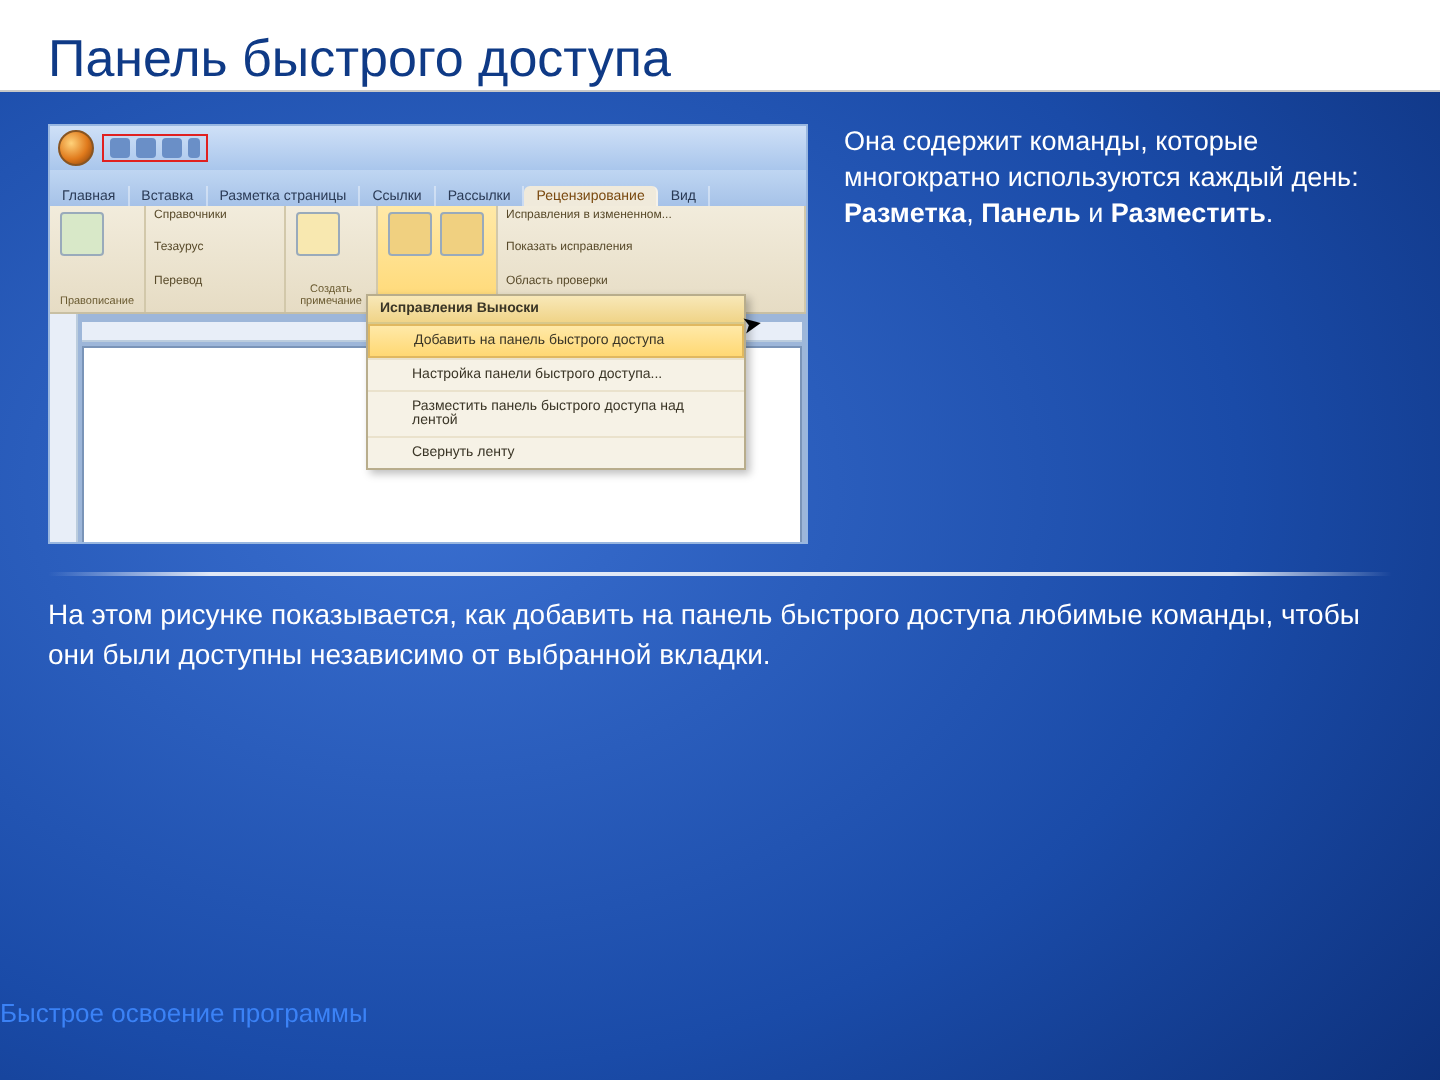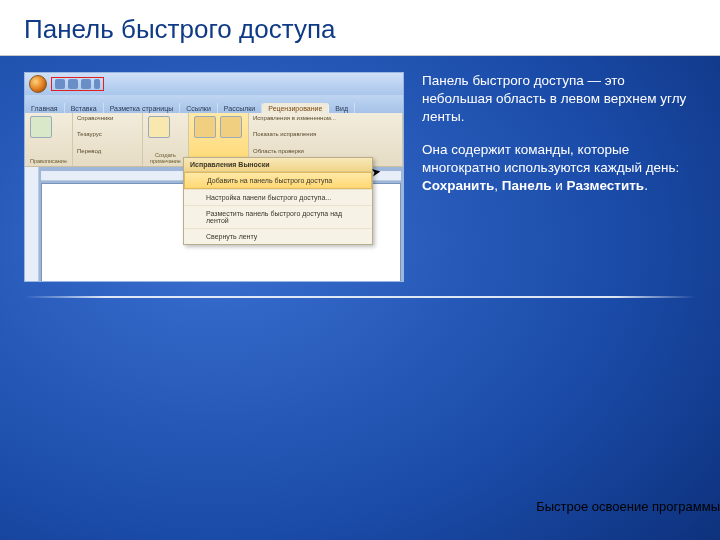--- a/index.html
+++ b/index.html
@@ -5,21 +5,21 @@
   * { margin: 0; padding: 0; box-sizing: border-box; }
   body {
     width: 720px; height: 540px;
     font-family: "Segoe UI", Arial, sans-serif;
     background: radial-gradient(ellipse 900px 650px at 30% 45%, #3a6fd0 0%, #1a4ba8 45%, #0a2a70 80%, #061a48 100%);
     color: #fff;
     overflow: hidden;
     position: relative;
   }
   .title {
-    padding: 14px 24px 10px;
+    padding: 14px 24px 0;
     font-size: 26px;
     font-weight: 400;
     color: #0f3a86;
     background: #fff;
     border-bottom: 1px solid #c8c8c8;
   }
   .upper {
     display: flex;
     padding: 16px 24px 12px 24px;
     gap: 18px;
@@ -129,23 +129,23 @@
     padding: 0 24px;
     font-size: 14px;
     line-height: 1.4;
     color: #fff;
   }
   .lower p { margin-bottom: 14px; }
   .footer {
     position: absolute;
     bottom: 26px;
     width: 100%;
-    text-align: right;
+    text-align: left;
     font-size: 13px;
-    color: #000000;
+    color: #3b82f6;
   }
 </style>
 </head>
 <body>
 
 <div class="title">Панель быстрого доступа</div>
 
 <div class="upper">
   <div class="screenshot">
     <div class="qat-row">
@@ -212,25 +212,25 @@
       </div>
       <div class="ctx-item hl">Добавить на панель быстрого доступа</div>
       <div class="ctx-item">Настройка панели быстрого доступа...</div>
       <div class="ctx-item">Разместить панель быстрого доступа над лентой</div>
       <div class="ctx-item">Свернуть ленту</div>
     </div>
     <div class="cursor">➤</div>
   </div>
 
   <div class="side-text">
-    <p>Панель быстрого доступа — это небольшая область в левом верхнем углу ленты.</p>
     <p>
-      <span>Она содержит команды, которые многократно используются каждый день: </span><b>Сохранить</b><span>, </span><b>Панель</b><span> и </span><b>Разместить</b><span>.</span>
+      <span>Она содержит команды, которые многократно используются каждый день: </span><b>Разметка</b><span>, </span><b>Панель</b><span> и </span><b>Разместить</b><span>.</span>
     </p>
   </div>
 </div>
 
 <div class="divider"></div>
 
 <div class="lower">
+  <p>На этом рисунке показывается, как добавить на панель быстрого доступа любимые команды, чтобы они были доступны независимо от выбранной вкладки.</p>
 </div>
 
 <div class="footer">Быстрое освоение программы</div>
 
 </body></html>

